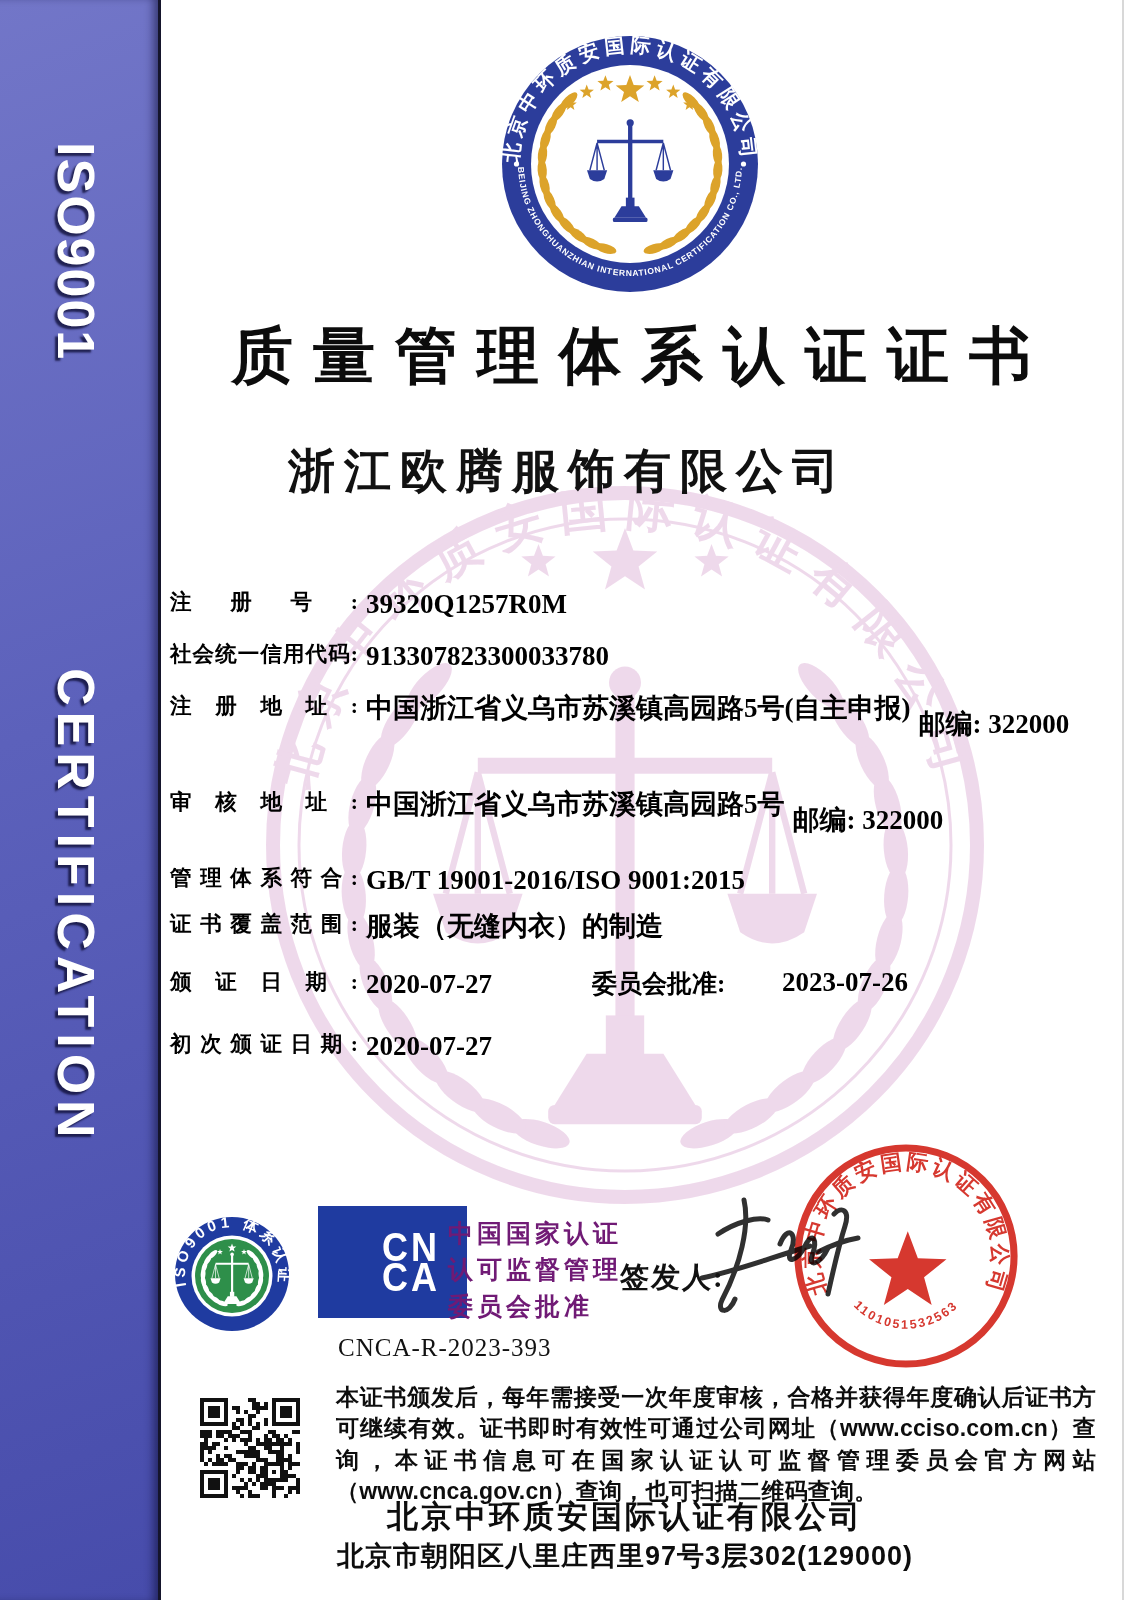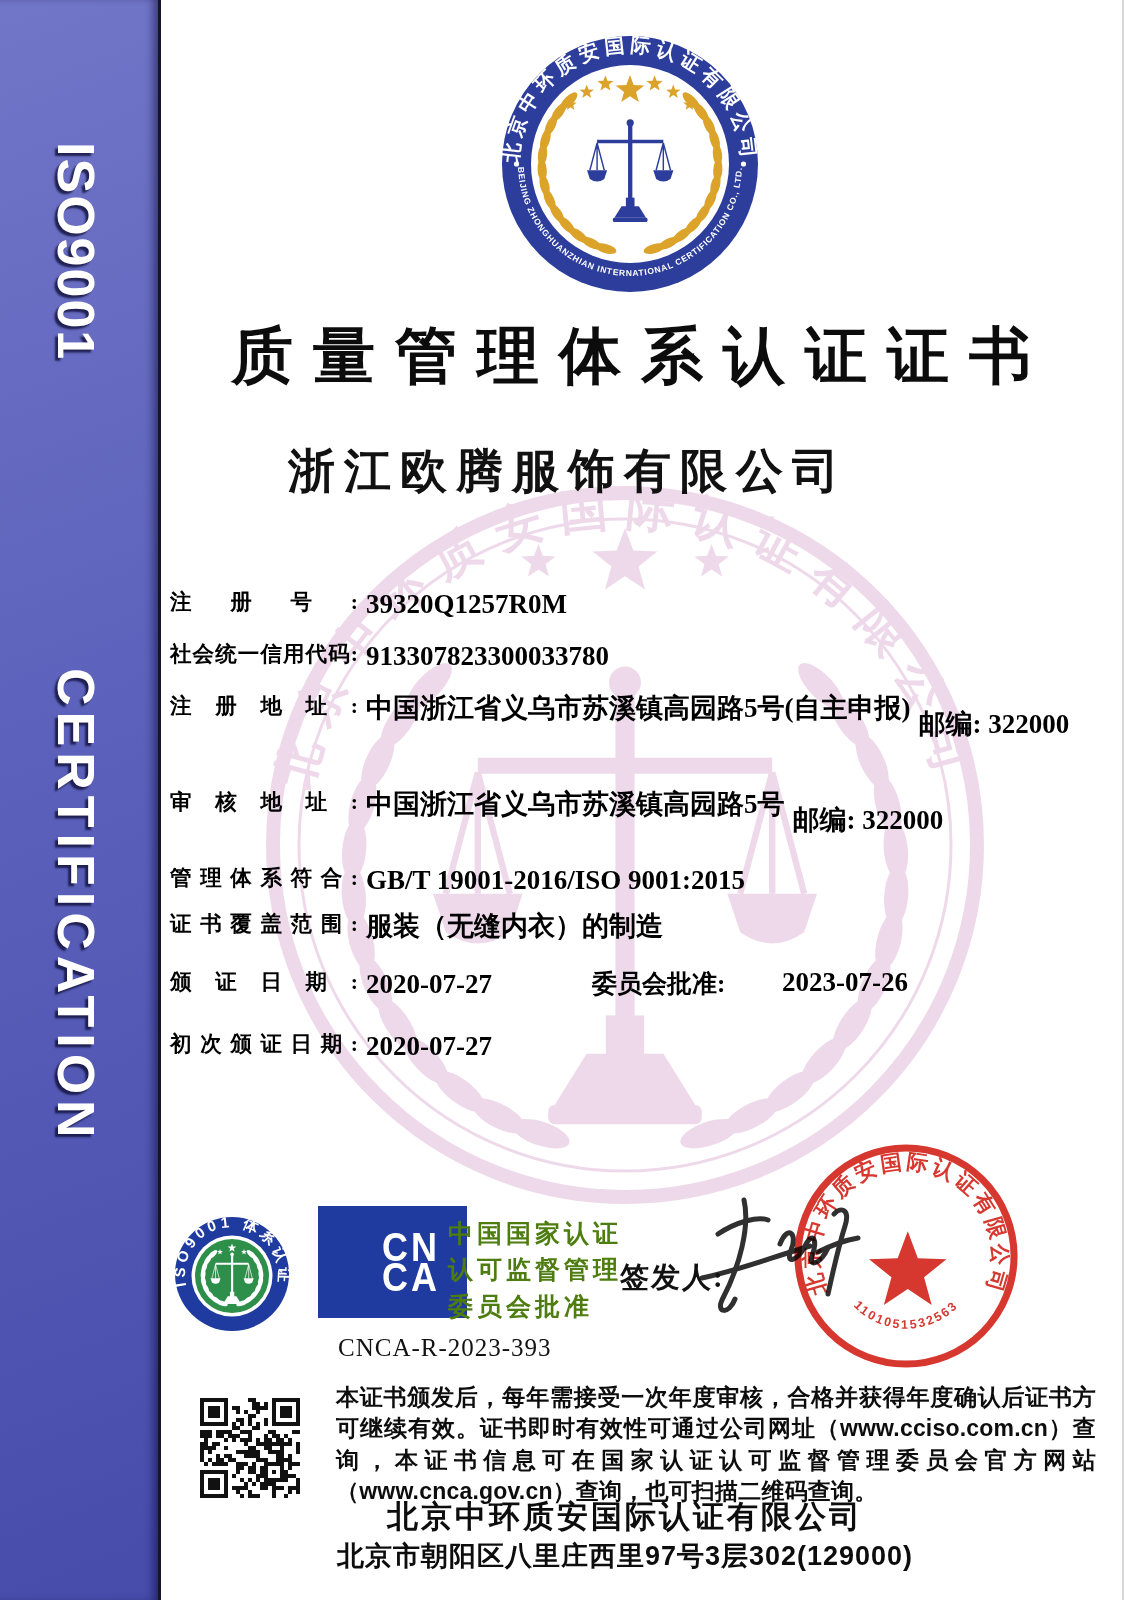--- a/index.html
+++ b/index.html
@@ -40,21 +40,21 @@
   .d-exp-val{position:absolute;left:612px;top:-2px;font:700 27px/1.2 "Liberation Serif",serif;white-space:nowrap;}
 
   
   .iso-badge{position:absolute;left:172px;top:1212px;}
   .cnca-box{position:absolute;left:318px;top:1206px;width:112px;height:112px;
             background:var(--cnca-blue,#1f3ba0);display:flex;flex-direction:column;
             align-items:center;justify-content:center;padding-left:37px;}
   .cnca-box .ln{color:#fff;font-family:"Liberation Sans",sans-serif;font-weight:900;
                 font-size:36px;line-height:.82;letter-spacing:3px;transform:scaleY(1.15);}
   .cnca-lines{position:absolute;left:448px;top:1216px;font:600 25px/1.45 "Liberation Serif",serif;
-              letter-spacing:4px;color:#4d7c0f;white-space:pre-line;}
+              letter-spacing:4px;color:#701a75;white-space:pre-line;}
   .cnca-code{position:absolute;left:338px;top:1334px;font:400 25px "Liberation Serif",serif;
              letter-spacing:1px;color:#111;}
   .signer{position:absolute;left:620px;top:1258px;font:600 29px "Liberation Serif",serif;
           letter-spacing:2px;color:#111;}
   .signature{position:absolute;left:688px;top:1182px;z-index:4;}
   .stamp{position:absolute;left:782px;top:1132px;z-index:5;mix-blend-mode:multiply;opacity:.93;}
   .qr{position:absolute;left:196px;top:1394px;width:108px;height:108px;background:#fff;}
   .notice{position:absolute;left:336px;top:1382px;width:760px;text-align:justify;
           font:600 23px/1.36 "Liberation Sans",sans-serif;letter-spacing:.2px;color:#0d0d0d;}
   .issuer-name{position:absolute;left:160px;top:1496px;width:930px;text-align:center;

